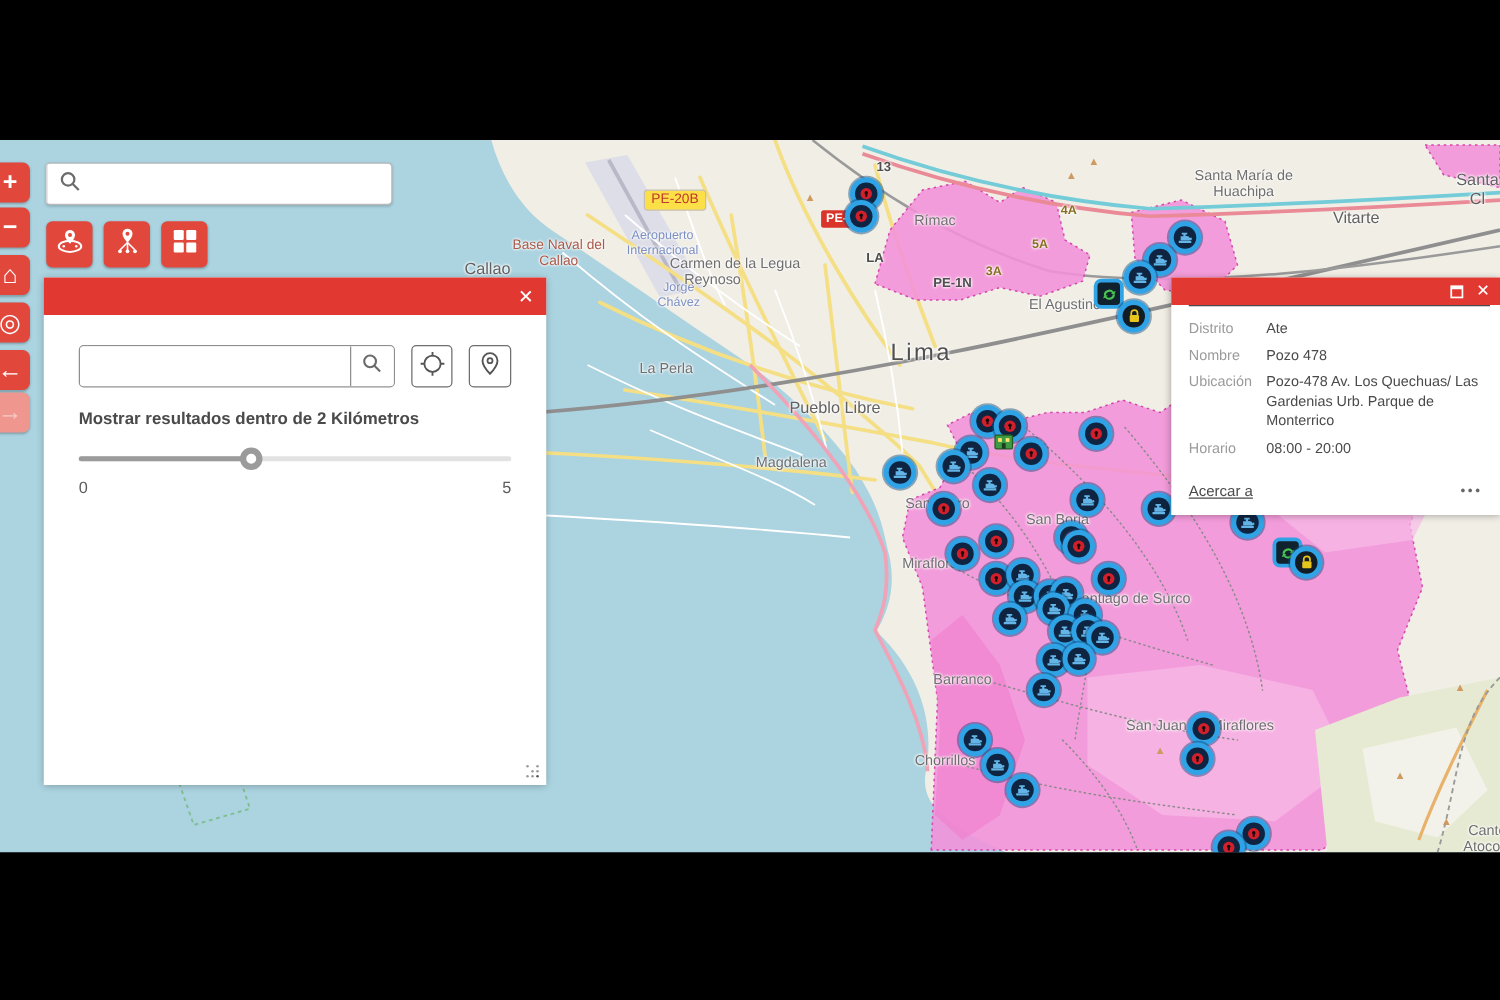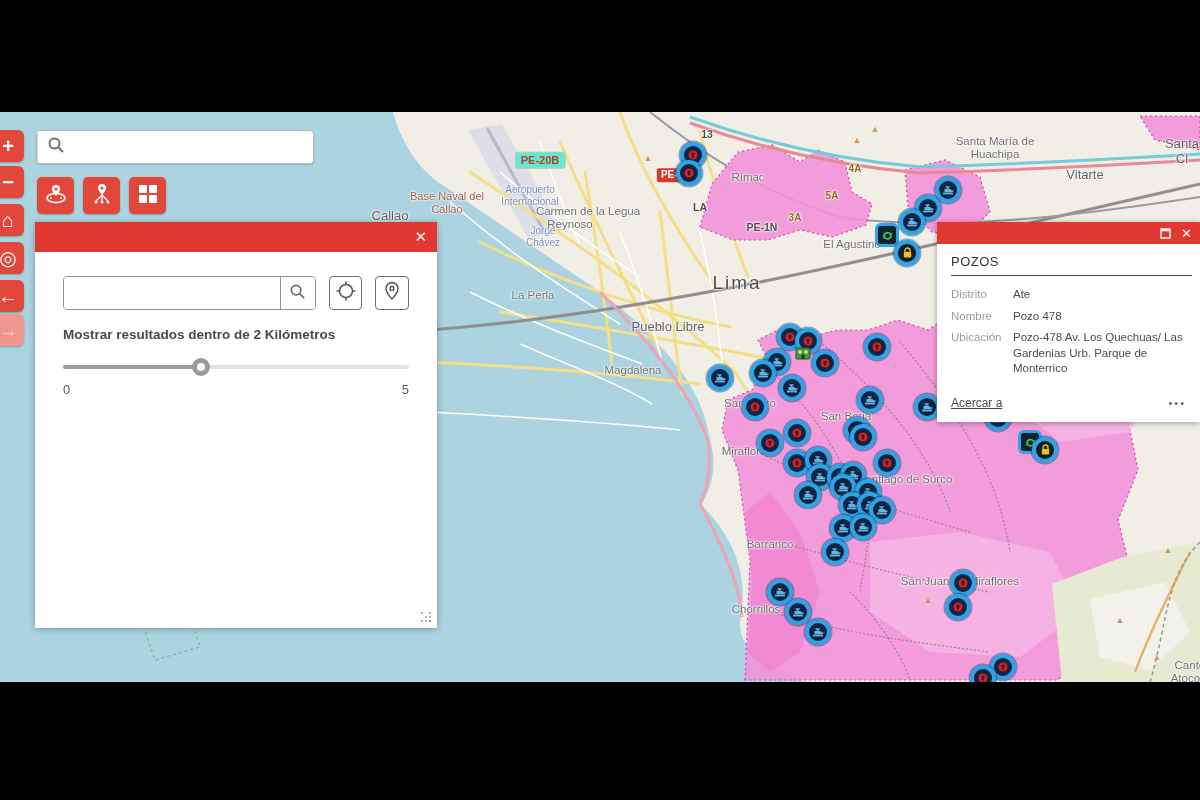--- a/index.html
+++ b/index.html
@@ -18,21 +18,21 @@
           pointer-events:none;line-height:1.15;
           text-shadow:0 0 2px #fff,0 0 2px #fff,0 0 3px #fff;}
   .mlabel.city{font-size:19px;color:#4f4f4f;letter-spacing:2px;}
   .mlabel.town{font-size:13px;color:#616161;}
   .mlabel.town-sm{font-size:11.5px;color:#6f6f6f;}
   .mlabel.poi-red{font-size:11px;color:#ad5948;}
   .mlabel.poi-blue{font-size:10px;color:#7b8fc2;}
   .mlabel.route{font-size:10.5px;color:#4e4e4e;font-weight:bold;}
   .mlabel.route-y{font-size:10px;color:#8a6d20;font-weight:bold;}
   .mlabel.peak{font-size:9px;color:#cf9a5f;text-shadow:none;}
-  .mlabel.shield-white{font-size:11px;font-weight:bold;color:#c0392b;background:#5eead4;
+  .mlabel.shield-white{font-size:11px;font-weight:normal;color:#c0392b;background:#fde047;
         border:1px solid #c6bfb4;border-radius:3px;padding:1px 5px;text-shadow:none;}
   .mlabel.shield-red{font-size:10px;font-weight:bold;color:#fff;background:#d9352b;
         border-radius:2px;padding:1px 4px;text-shadow:none;}
 
   
   .marker{position:absolute;width:18px;height:18px;transform:translate(-50%,-50%);
           border-radius:50%;background:#0e2440;display:flex;align-items:center;justify-content:center;
           box-shadow:0 0 0 4px #2fa3e6,0 0 0 5.5px rgba(18,70,120,.45);cursor:pointer;}
   .marker svg{display:block;}
   .marker.sq{border-radius:3px;background:#10222e;box-shadow:0 0 0 3px #2fa3e6;}
@@ -645,34 +645,37 @@
 <div id="popup">
   <div id="popup-header">
     <span class="hicon">
       <svg width="11" height="11" viewBox="0 0 11 11">
           <rect x="1" y="1" width="9" height="9" fill="none" stroke="#fff" stroke-width="1.4"></rect>
           <line x1="1" y1="2.2" x2="10" y2="2.2" stroke="#fff" stroke-width="2.2"></line>
         </svg>
     </span>
     <span class="hicon" style="font-size:13px;">✕</span>
   </div>
-  <div id="popup-title">POZOS</div>
   <hr id="popup-rule">
   <div class="prow">
     <span class="plabel">Distrito</span>
     <span class="pvalue">Ate</span>
   </div>
   <div class="prow">
     <span class="plabel">Nombre</span>
     <span class="pvalue">Pozo 478</span>
   </div>
   <div class="prow">
     <span class="plabel">Ubicación</span>
     <span class="pvalue">Pozo-478 Av. Los Quechuas/ Las Gardenias Urb. Parque de Monterrico</span>
   </div>
+  <div class="prow">
+    <span class="plabel">Horario</span>
+    <span class="pvalue">08:00 - 20:00</span>
+  </div>
   <div id="popup-footer">
     <span id="popup-link">Acercar a</span>
     <span id="popup-more">•••</span>
   </div>
 </div>
 
 <div id="bar-top" class="letterbox"></div>
 <div id="bar-bottom" class="letterbox"></div>
 
 </body></html>

